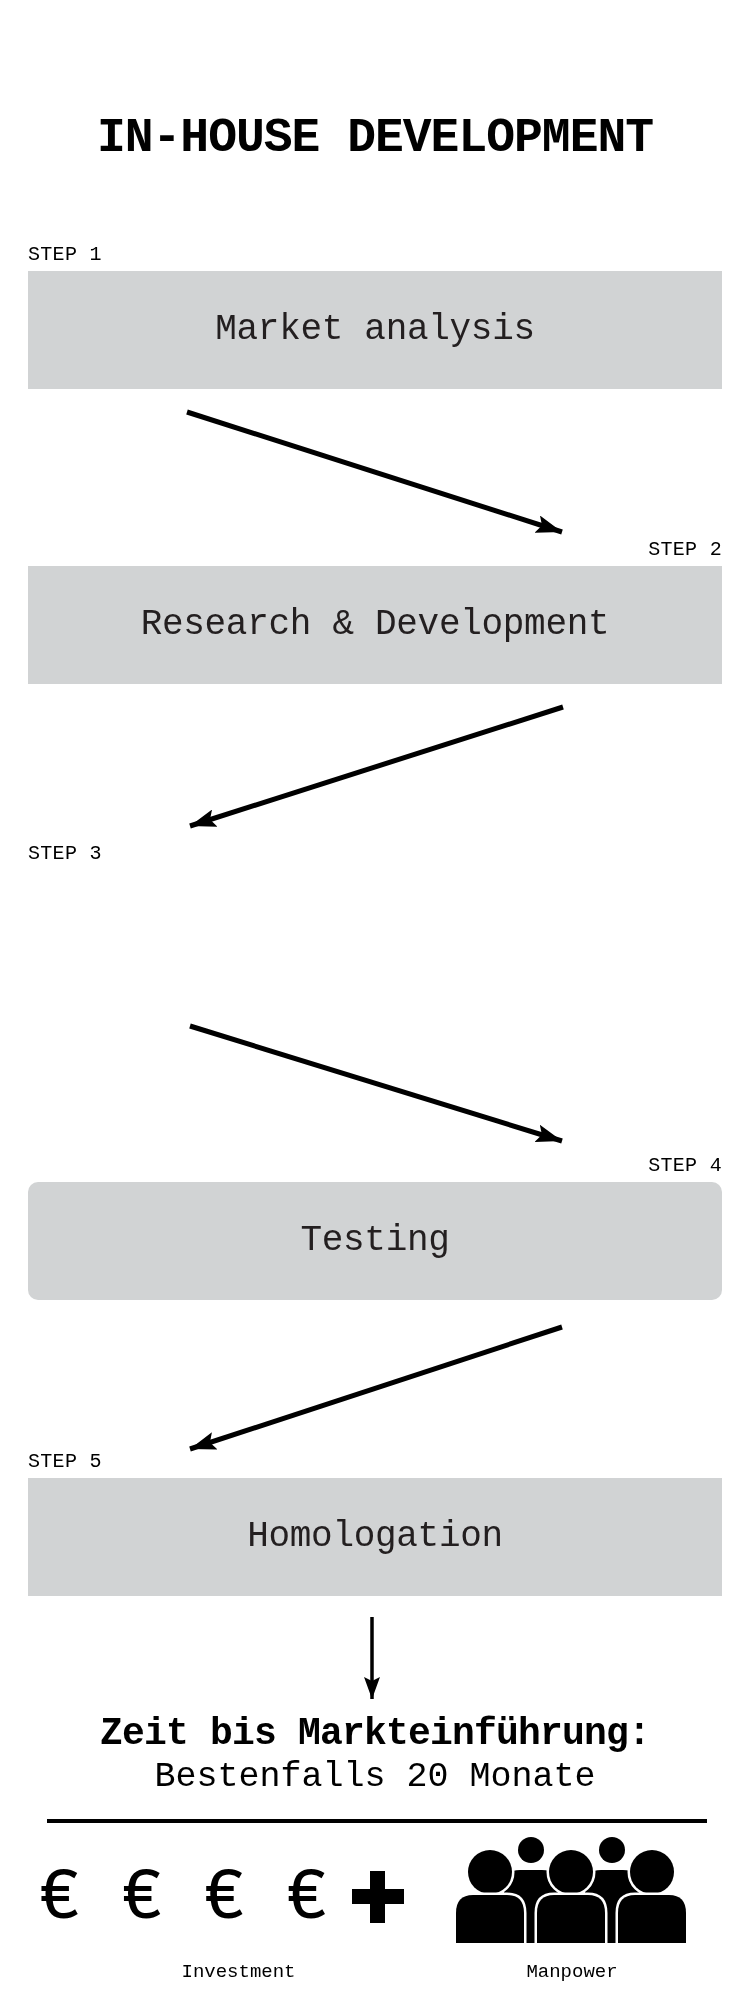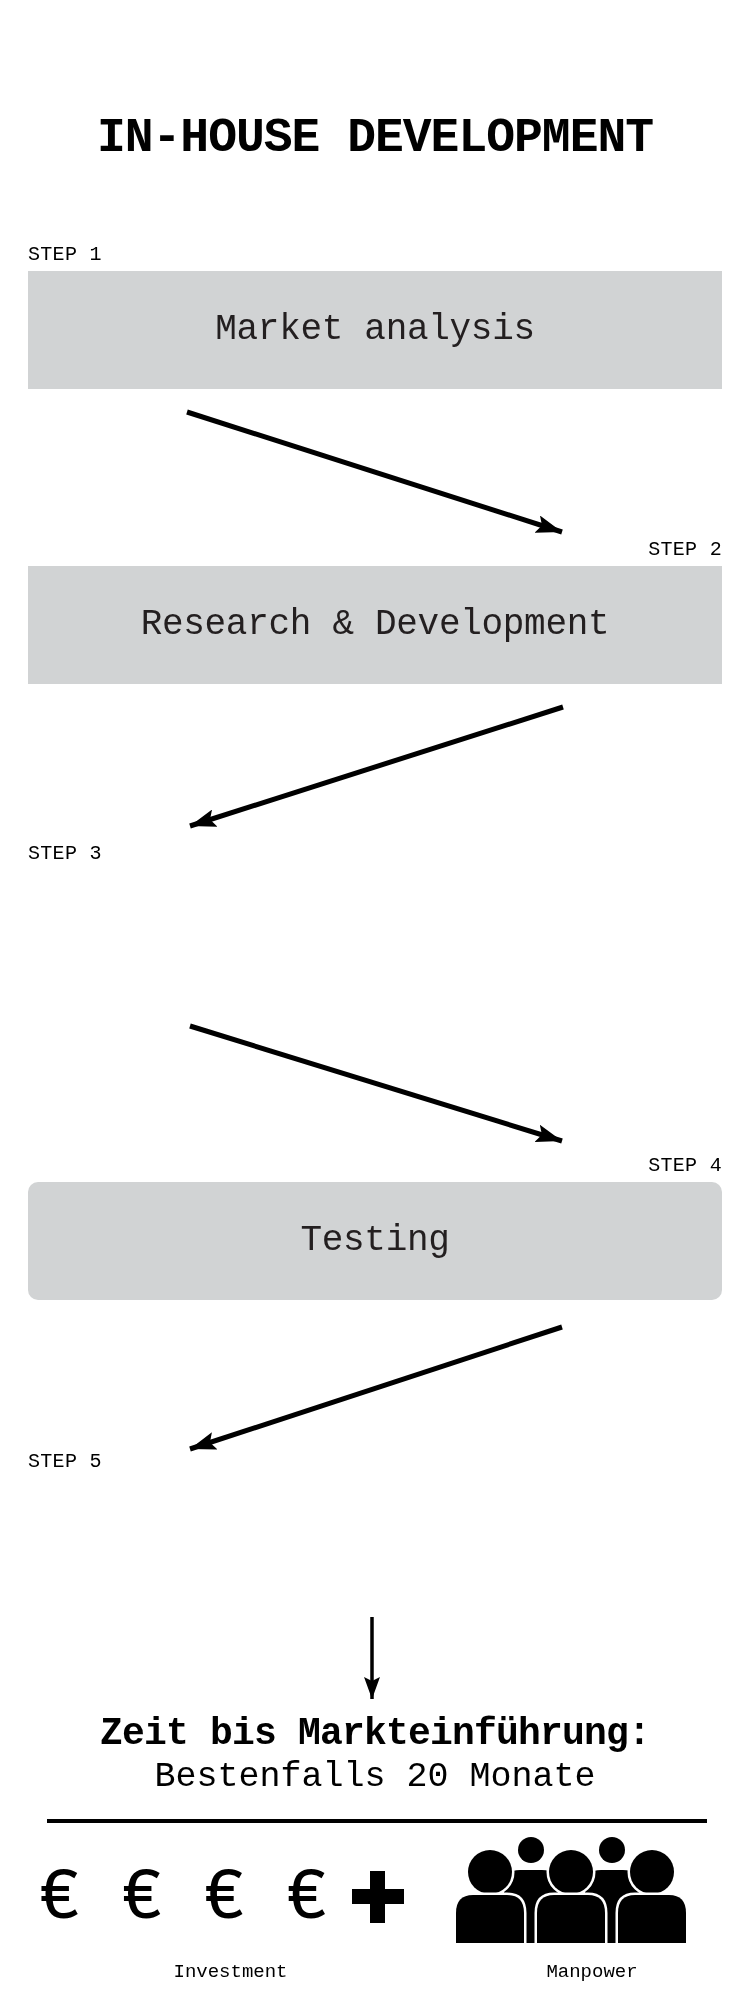--- a/index.html
+++ b/index.html
@@ -53,22 +53,22 @@
   }
   .plus::after{
     content:"";position:absolute;left:18px;top:0;width:15px;height:52px;background:#000;
   }
   .manpower{
     position:absolute;left:455px;top:1793px;width:232px;height:106px;
   }
   .caption{
     position:absolute;top:1919px;font-size:19px;line-height:1;text-align:center;color:#000;
   }
-  .caption.investment{left:0;width:365px;padding-left:48px;}
-  .caption.manpower-cap{left:476px;width:232px;}
+  .caption.investment{left:8px;width:365px;padding-left:48px;}
+  .caption.manpower-cap{left:456px;width:232px;}
 </style>
 </head>
 <body>
 
 <div class="canvas">
 
   <div class="title">IN-HOUSE DEVELOPMENT</div>
 
   <div class="step-label left" id="lbl1">STEP 1</div>
   <div class="step-box" id="box1">
@@ -81,20 +81,23 @@
   </div>
 
   <div class="step-label left" id="lbl3">STEP 3</div>
 
   <div class="step-label right" id="lbl4">STEP 4</div>
   <div class="step-box" id="box4">
     <span class="box-text">Testing</span>
   </div>
 
   <div class="step-label left" id="lbl5">STEP 5</div>
+  <div class="step-box" id="box5">
+    <span class="box-text">Homologation</span>
+  </div>
 
   <svg class="arrow-layer" viewBox="0 0 750 2000" xmlns="http://www.w3.org/2000/svg" aria-hidden="true">
     <defs>
       <marker id="headBig" viewBox="0 0 26 18" refX="26" refY="9" markerWidth="26" markerHeight="18" markerUnits="userSpaceOnUse" orient="auto">
         <path d="M0,0 L26,9 L0,18 L5,9 Z" fill="#000"></path>
       </marker>
       <marker id="headSmall" viewBox="0 0 22 16" refX="22" refY="8" markerWidth="22" markerHeight="16" markerUnits="userSpaceOnUse" orient="auto">
         <path d="M0,0 L22,8 L0,16 L4,8 Z" fill="#000"></path>
       </marker>
     </defs>

